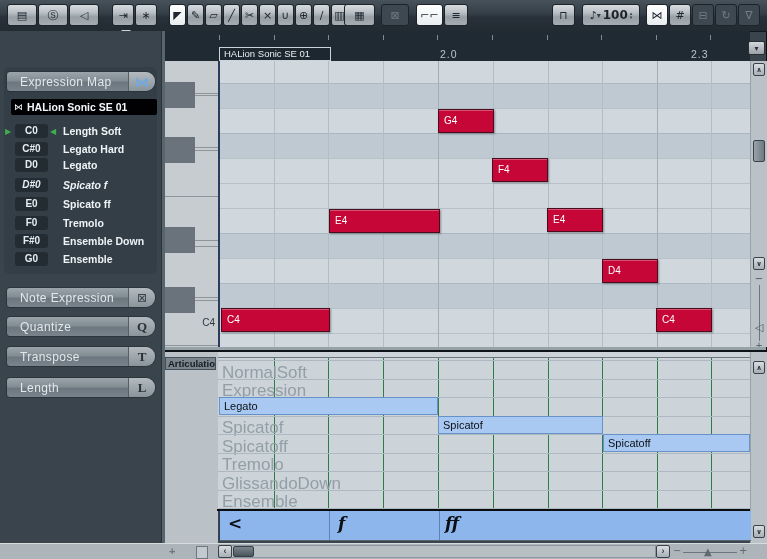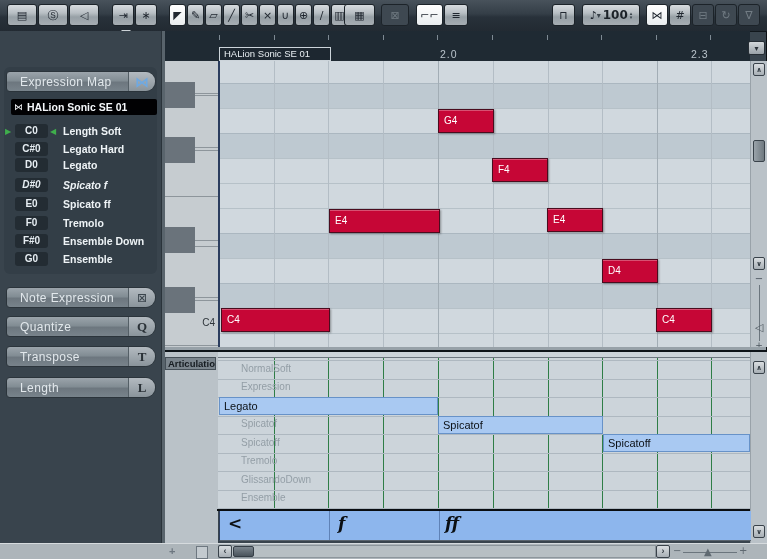--- a/index.html
+++ b/index.html
@@ -86,21 +86,21 @@
   
   .split-h{position:absolute;left:165px;top:347px;width:601px;height:3px;background:#97a1a8;}
   .split-h2{position:absolute;left:165px;top:350px;width:601px;height:2px;background:#0d1318;}
   .lanecol{position:absolute;left:165px;top:352px;width:53px;height:191px;background:#bac2c8;}
   .artic-box{position:absolute;left:0;top:5px;width:51px;height:13px;background:#7b858d;
     border:1px solid #454f57;box-sizing:border-box;color:#161c21;font-size:9.5px;font-weight:bold;
     line-height:11px;padding-left:2px;overflow:hidden;white-space:nowrap;}
   .lanes{position:absolute;left:218px;top:352px;width:532px;height:157px;background:#ccd4da;overflow:hidden;}
   .lane-top{position:absolute;left:0;top:5px;width:532px;height:1px;background:#6d7780;}
   .lane-sep{position:absolute;left:0;width:532px;height:1px;background:#aeb8c0;}
-  .lane-name{position:absolute;left:23px;font-size:10px;color:#939ea6;}
+  .lane-name{position:absolute;left:4px;font-size:17px;color:#939ea6;}
   .lane-green{position:absolute;top:6px;width:1px;height:150px;}
   .lane-bar{position:absolute;height:18px;border:1px solid #6792c8;box-sizing:border-box;
     color:#0c1116;font-size:11px;line-height:16px;padding-left:4px;}
   .blackline{position:absolute;left:217px;top:509px;width:533px;height:2px;background:#090d11;}
   
   .dyn{position:absolute;left:219px;top:511px;width:531px;height:29px;
     border-left:1px solid #2b3d5e;border-bottom:1px solid #5a646e;box-sizing:content-box;}
   .dyn-div{position:absolute;top:0;width:1px;height:29px;background:#5f82b6;}
   .dyn-sym{position:absolute;top:2px;font-family:"DejaVu Serif",serif;font-style:italic;
     font-weight:bold;font-size:17px;color:#0b0f13;}

